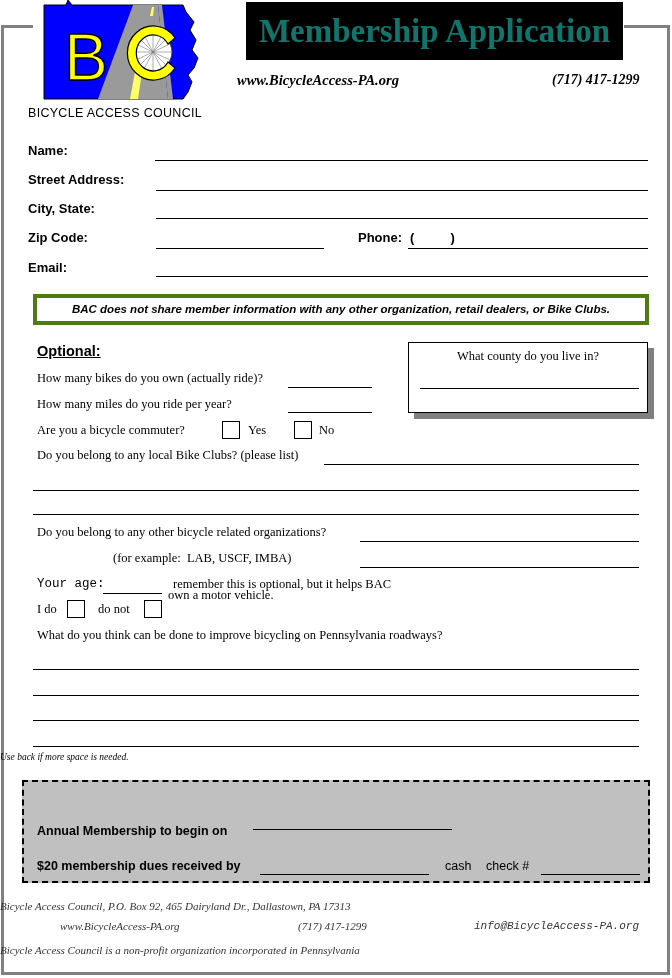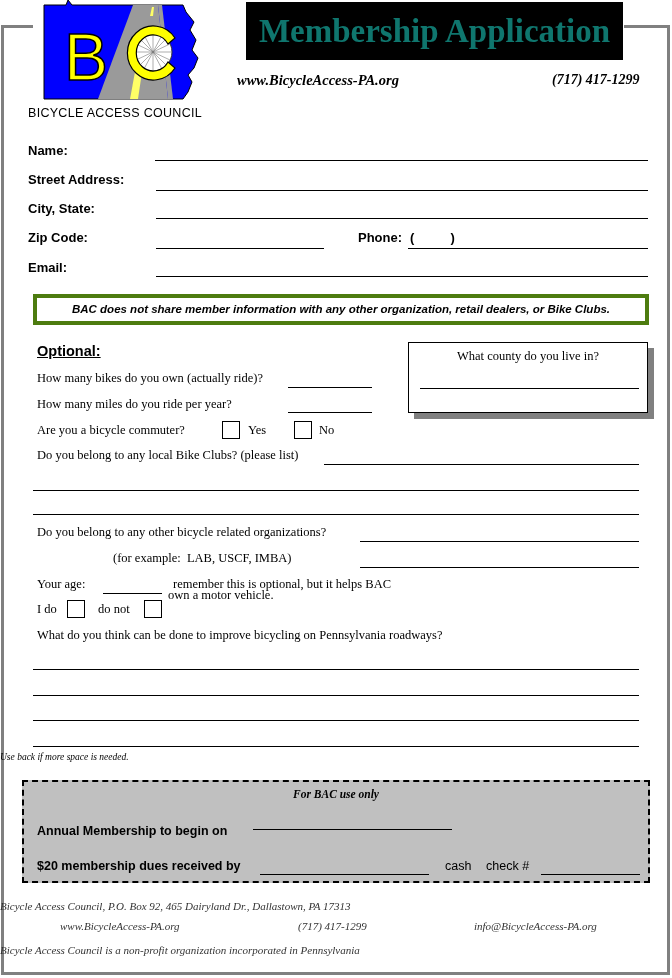--- a/index.html
+++ b/index.html
@@ -119,45 +119,44 @@
 <div class="abs county-box">
   <div class="county-label">What county do you live in?</div>
   <div class="county-line"></div>
 </div>
 
 <div class="abs q" style="left:37px;top:525px;">Do you belong to any other bicycle related organizations?</div>
 <div class="abs line" style="left:360px;top:541px;width:279px;"></div>
 <div class="abs q" style="left:88px;top:551px;white-space:pre;margin-left:25px;">(for example:  LAB, USCF, IMBA)</div>
 <div class="abs line" style="left:360px;top:567px;width:279px;"></div>
 
-<div class="abs q" style="left:37px;top:577px;">Your age:</div>
+<div class="abs q" style="left:37px;top:577px;font-family:Liberation Mono, monospace;">Your age:</div>
 <div class="abs line" style="left:103px;top:593px;width:59px;"></div>
 <div class="abs q" style="left:173px;top:577px;">remember this is optional, but it helps BAC</div>
 
 <div class="abs q" style="left:37px;top:602px;">I do</div>
 <div class="abs chk" style="left:67px;top:600px;"></div>
 <div class="abs q" style="left:98px;top:602px;">do not</div>
 <div class="abs chk" style="left:144px;top:600px;"></div>
 <div class="abs q" style="left:168px;top:588px;">own a motor vehicle.</div>
 
 <div class="abs q" style="left:37px;top:628px;">What do you think can be done to improve bicycling on Pennsylvania roadways?</div>
 <div class="abs line" style="left:33px;top:669px;width:606px;"></div>
 <div class="abs line" style="left:33px;top:695px;width:606px;"></div>
 <div class="abs line" style="left:33px;top:720px;width:606px;"></div>
 <div class="abs line" style="left:33px;top:746px;width:606px;"></div>
 <div class="abs note-small">Use back if more space is needed.</div>
 
 <div class="abs office">
-  <div class="hdr">For BAC use only</div>
   <div class="lbl2" style="left:13px;top:42px;">Annual Membership to begin on</div>
   <div class="ln" style="left:229px;top:47px;width:199px;"></div>
   <div class="lbl2" style="left:13px;top:77px;">$20 membership dues received by</div>
   <div class="ln" style="left:236px;top:92px;width:169px;"></div>
   <div class="lbl2" style="left:421px;top:77px;font-weight:normal;">cash</div>
   <div class="lbl2" style="left:462px;top:77px;font-weight:normal;">check #</div>
   <div class="ln" style="left:517px;top:92px;width:99px;"></div>
 </div>
 
 <div class="abs foot" style="top:900px;">Bicycle Access Council, P.O. Box 92, 465 Dairyland Dr., Dallastown, PA  17313</div>
 <div class="abs foot-row" style="left:60px;top:920px;">www.BicycleAccess-PA.org</div>
 <div class="abs foot-row" style="left:298px;top:920px;">(717) 417-1299</div>
-<div class="abs foot-row" style="left:474px;top:920px;">info@BicycleAccess-PA.org</div>
+<div class="abs foot-row" style="left:474px;top:920px;font-family:Liberation Mono, monospace;">info@BicycleAccess-PA.org</div>
 <div class="abs foot" style="top:944px;">Bicycle Access Council is a non-profit organization incorporated in Pennsylvania</div>
 
 </body></html>

